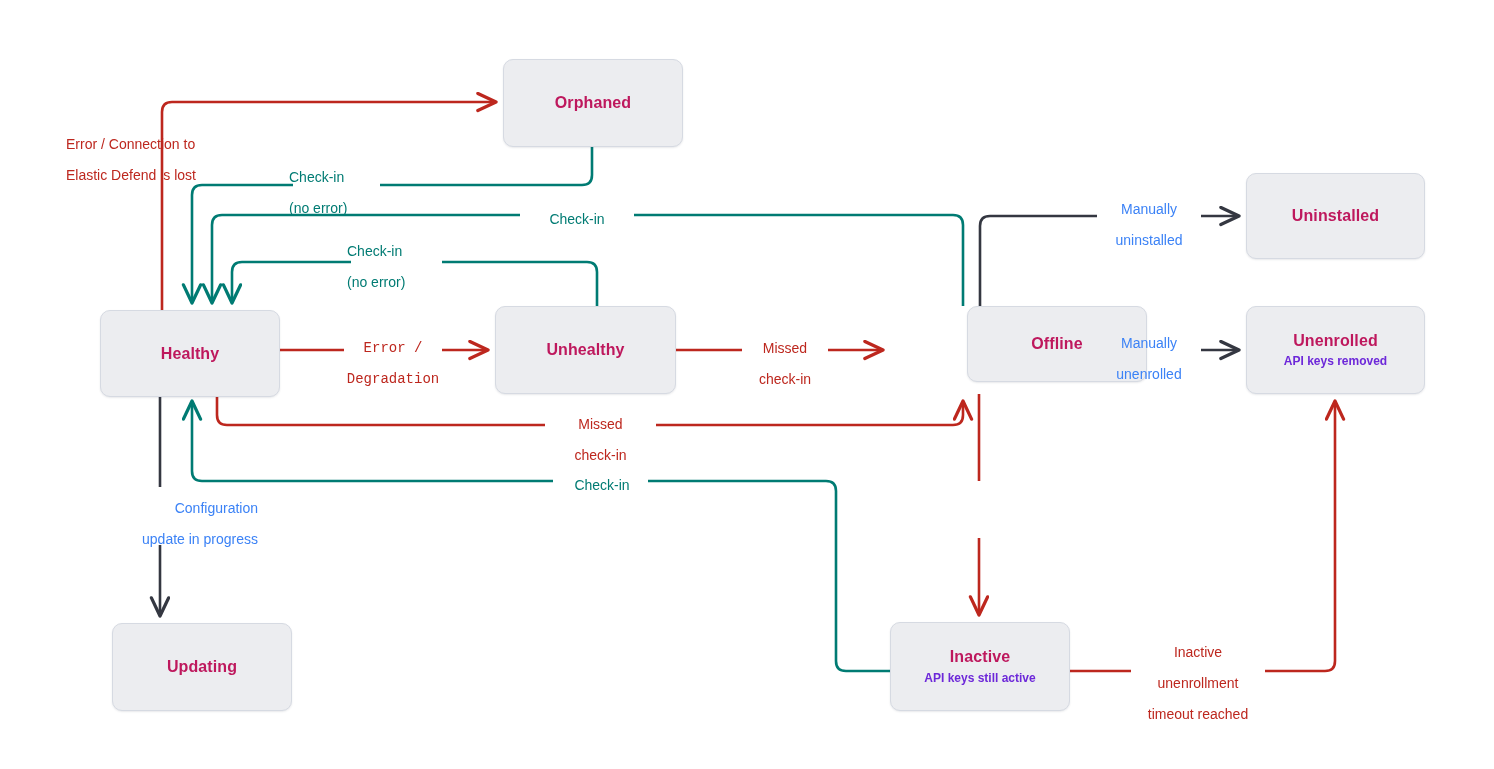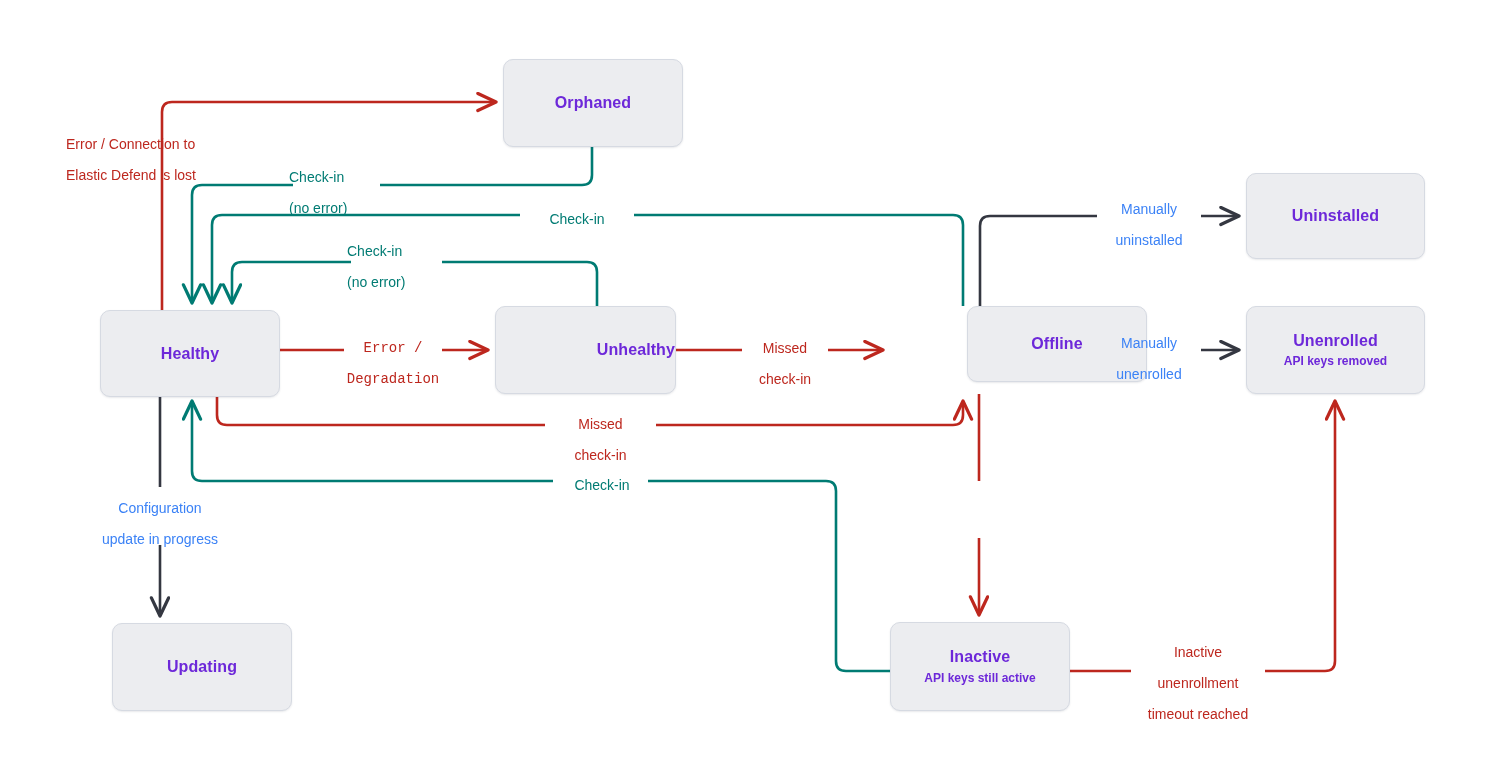--- a/index.html
+++ b/index.html
@@ -32,21 +32,21 @@
     display: flex;
     flex-direction: column;
     align-items: center;
     justify-content: center;
     box-shadow: 0 1px 2px rgba(30,40,60,0.10);
     z-index: 3;
   }
   .node-title {
     font-size: 16px;
     font-weight: bold;
-    color: #6d28d9;
+    color: #be185d;
     letter-spacing: 0.1px;
     line-height: 1.2;
   }
   .node-sub {
     font-size: 12px;
     font-weight: bold;
     color: #6d28d9;
     line-height: 1.25;
     margin-top: 4px;
   }
@@ -125,21 +125,21 @@
   </svg>
 
   <div class="node" style="left:503px; top:59px; width:180px; height:88px;">
     <div class="node-title">Orphaned</div>
   </div>
 
   <div class="node" style="left:100px; top:310px; width:180px; height:87px;">
     <div class="node-title">Healthy</div>
   </div>
 
-  <div class="node" style="left:495px; top:306px; width:181px; height:88px;align-items:flex-end;">
+  <div class="node" style="left:495px; top:306px; width:181px; height:88px;">
     <div class="node-title">Unhealthy</div>
   </div>
 
   <div class="node" style="left:924px; top:306px; width:180px; height:76px;margin-left:43px;">
     <div class="node-title">Offline</div>
   </div>
 
   <div class="node" style="left:1246px; top:173px; width:179px; height:86px;">
     <div class="node-title">Uninstalled</div>
   </div>
@@ -184,16 +184,16 @@
   <div class="edge-label lbl-red" style="left:540px; top:409px; width:121px; text-align:center;">Missed
 check-in</div>
 
   <div class="edge-label lbl-teal" style="left:549px; top:470px; width:106px; text-align:center;">Check-in</div>
 
 
   <div class="edge-label lbl-red" style="left:1110px; top:637px; width:176px; text-align:center;">Inactive
 unenrollment
 timeout reached</div>
 
-  <div class="edge-label lbl-black" style="left:62px; top:493px; width:196px; text-align:center;">Configuration
+  <div class="edge-label lbl-black" style="left:62px; top:493px; width:196px; text-align:right;">Configuration
 update in progress</div>
 
 </div>
 
 </body></html>

